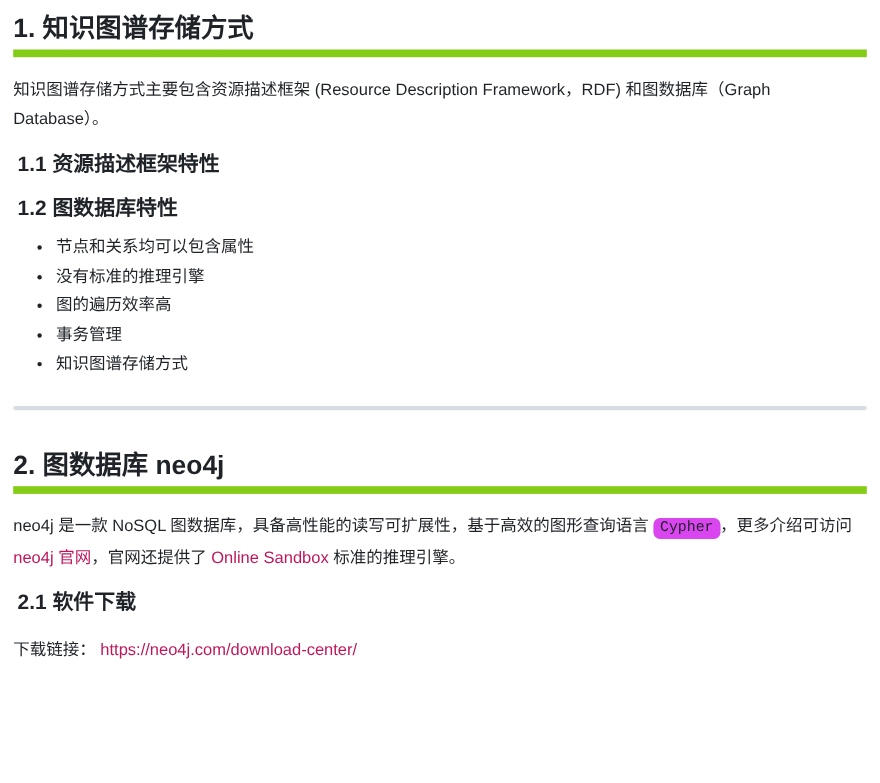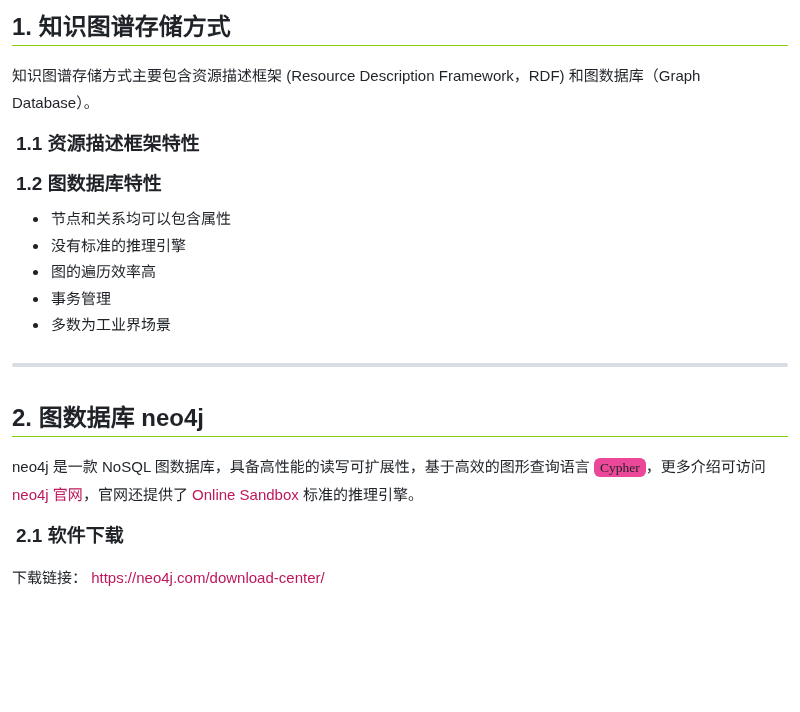--- a/index.html
+++ b/index.html
@@ -12,21 +12,21 @@
     width: 800px;
     box-sizing: border-box;
     padding: 12px 12px 0 12px;
   }
   h2.sec-heading {
     font-size: 24px;
     line-height: 30px;
     font-weight: 700;
     margin: 0 0 0 0;
     padding-bottom: 3px;
-    border-bottom: 1px solid #84cc16;
+    border-bottom: 7px solid #84cc16;
   }
   h2.sec-heading.second { margin-top: 36px; }
   h3.sub-heading {
     font-size: 19px;
     line-height: 24px;
     font-weight: 700;
     margin: 16px 0 10px 4px;
   }
   p.para {
     font-size: 15px;
@@ -48,23 +48,23 @@
     background: #d8dde3;
     border-radius: 2px;
     margin: 24px 0;
   }
   a.link {
     color: #be185d;
     text-decoration: none;
     cursor: pointer;
   }
   code.inline-code {
-    font-family: Liberation Serif, serif;
+    font-family: Liberation Mono, monospace;
     font-size: 13.5px;
-    background: #ec4899;
+    background: #d946ef;
     padding: 2px 6px;
     border-radius: 6px;
     white-space: nowrap;
   }
 </style>
 </head>
 <body>
 
 <div class="doc">
 
@@ -75,21 +75,21 @@
   <h3 class="sub-heading">1.1 资源描述框架特性</h3>
 
 
   <h3 class="sub-heading">1.2 图数据库特性</h3>
 
   <ul class="feature-list">
     <li>节点和关系均可以包含属性</li>
     <li>没有标准的推理引擎</li>
     <li>图的遍历效率高</li>
     <li>事务管理</li>
-    <li>多数为工业界场景</li>
+    <li>知识图谱存储方式</li>
   </ul>
 
   <hr class="divider">
 
   <h2 class="sec-heading second">2. 图数据库 neo4j</h2>
 
   <p class="para">
     <span>neo4j 是一款 NoSQL 图数据库，具备高性能的读写可扩展性，基于高效的图形查询语言 </span><code class="inline-code">Cypher</code><span>，更多介绍可访问 </span><a class="link">neo4j 官网</a><span>，官网还提供了 </span><a class="link">Online Sandbox</a><span> 标准的推理引擎。</span>
   </p>
 

